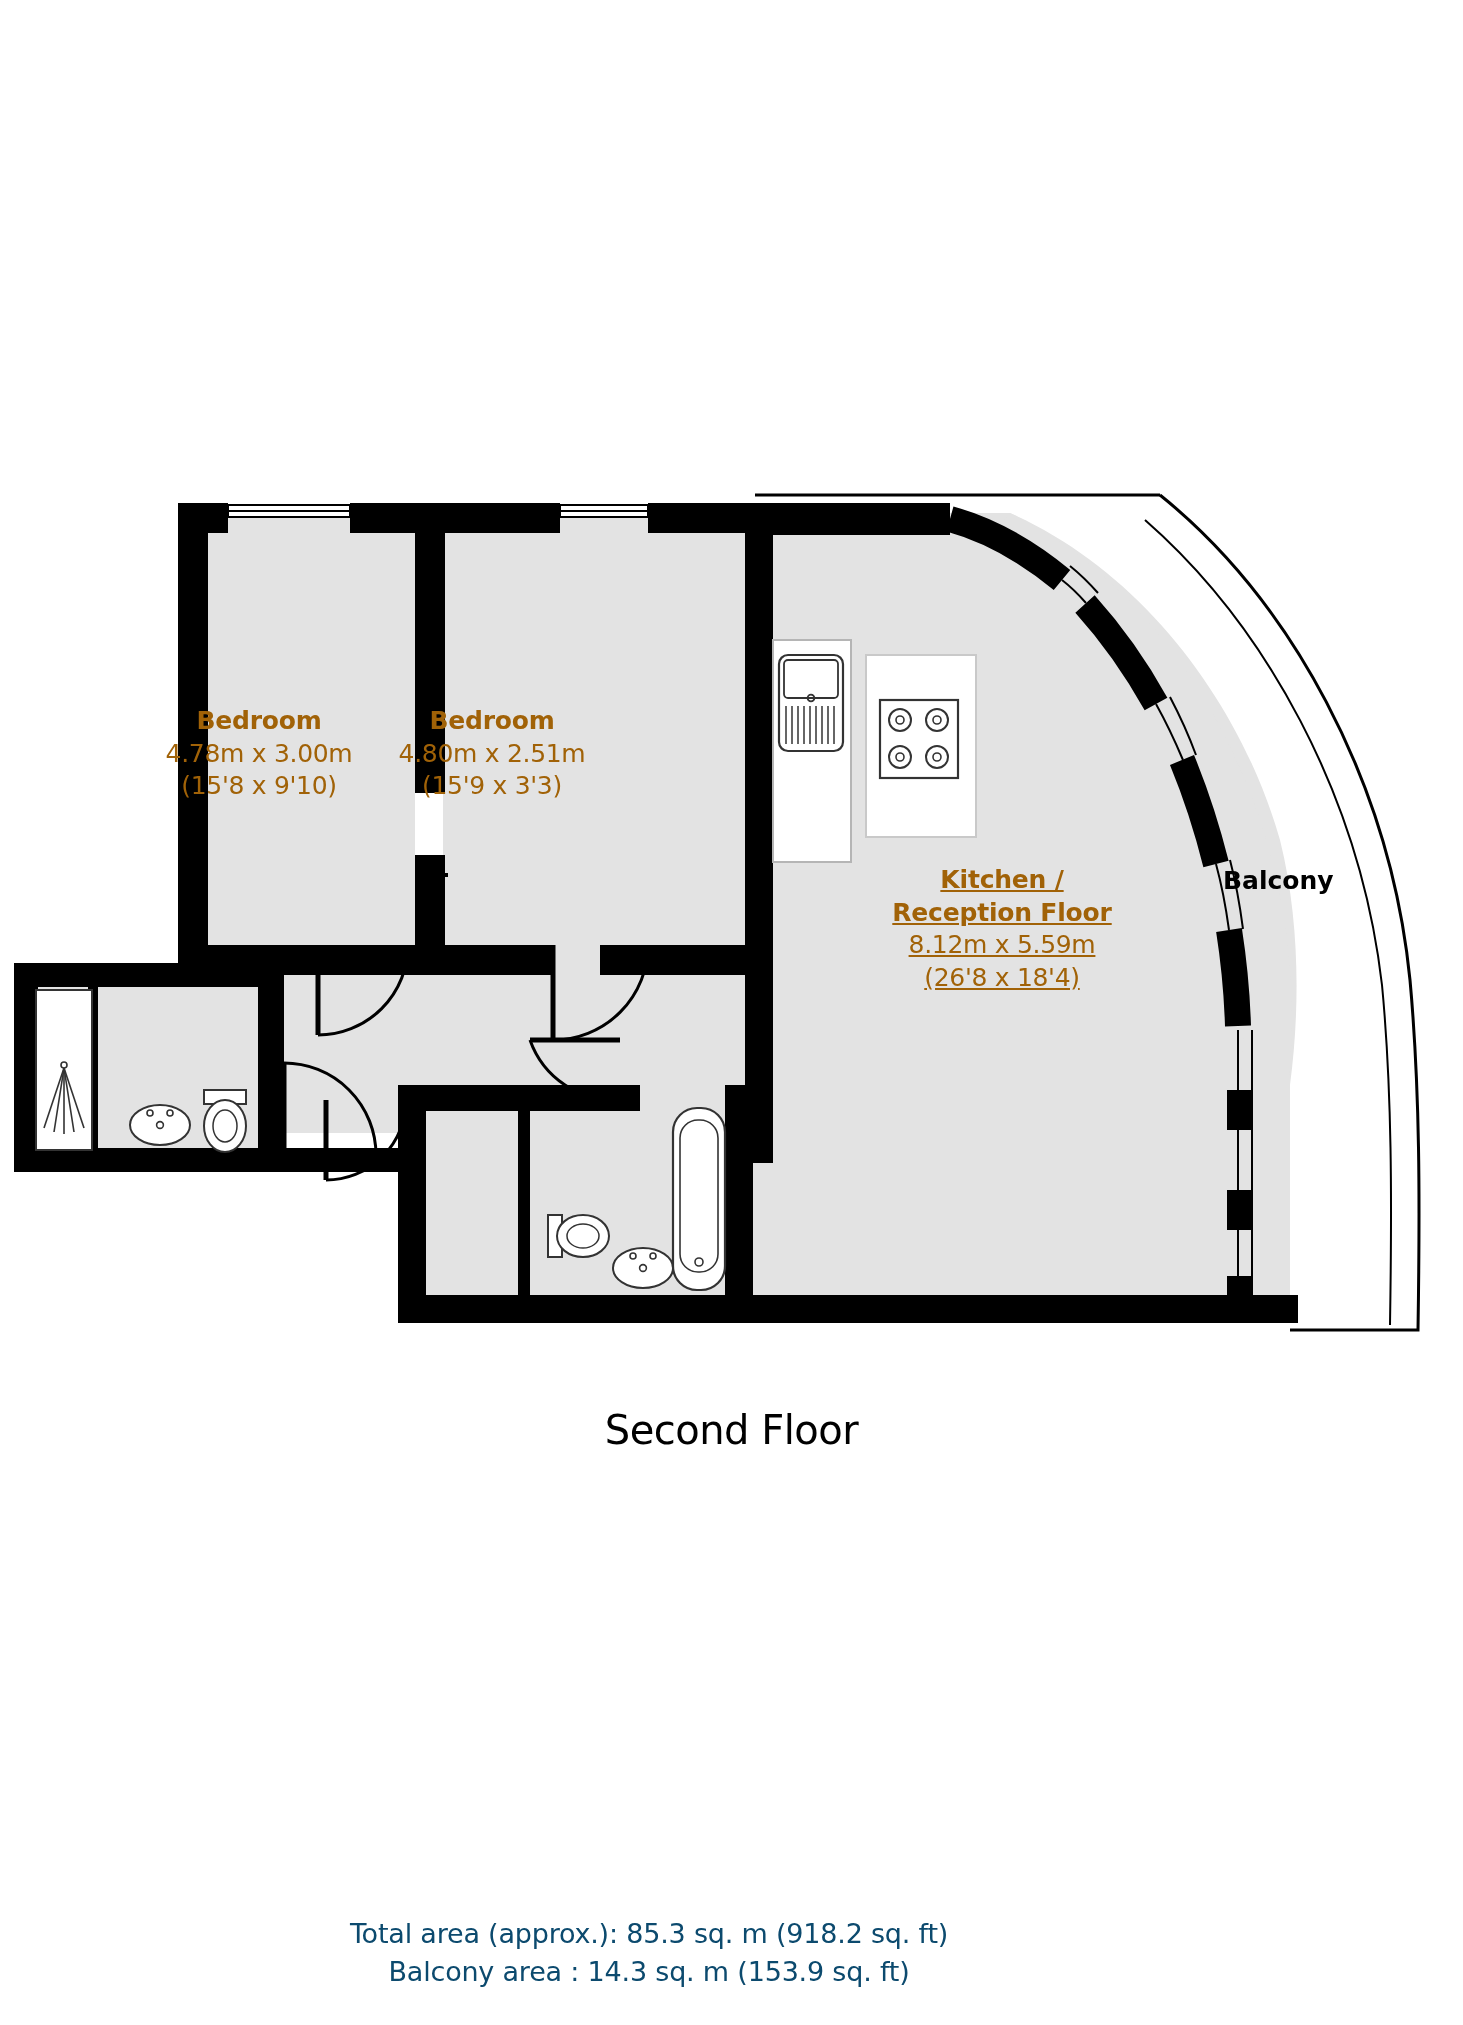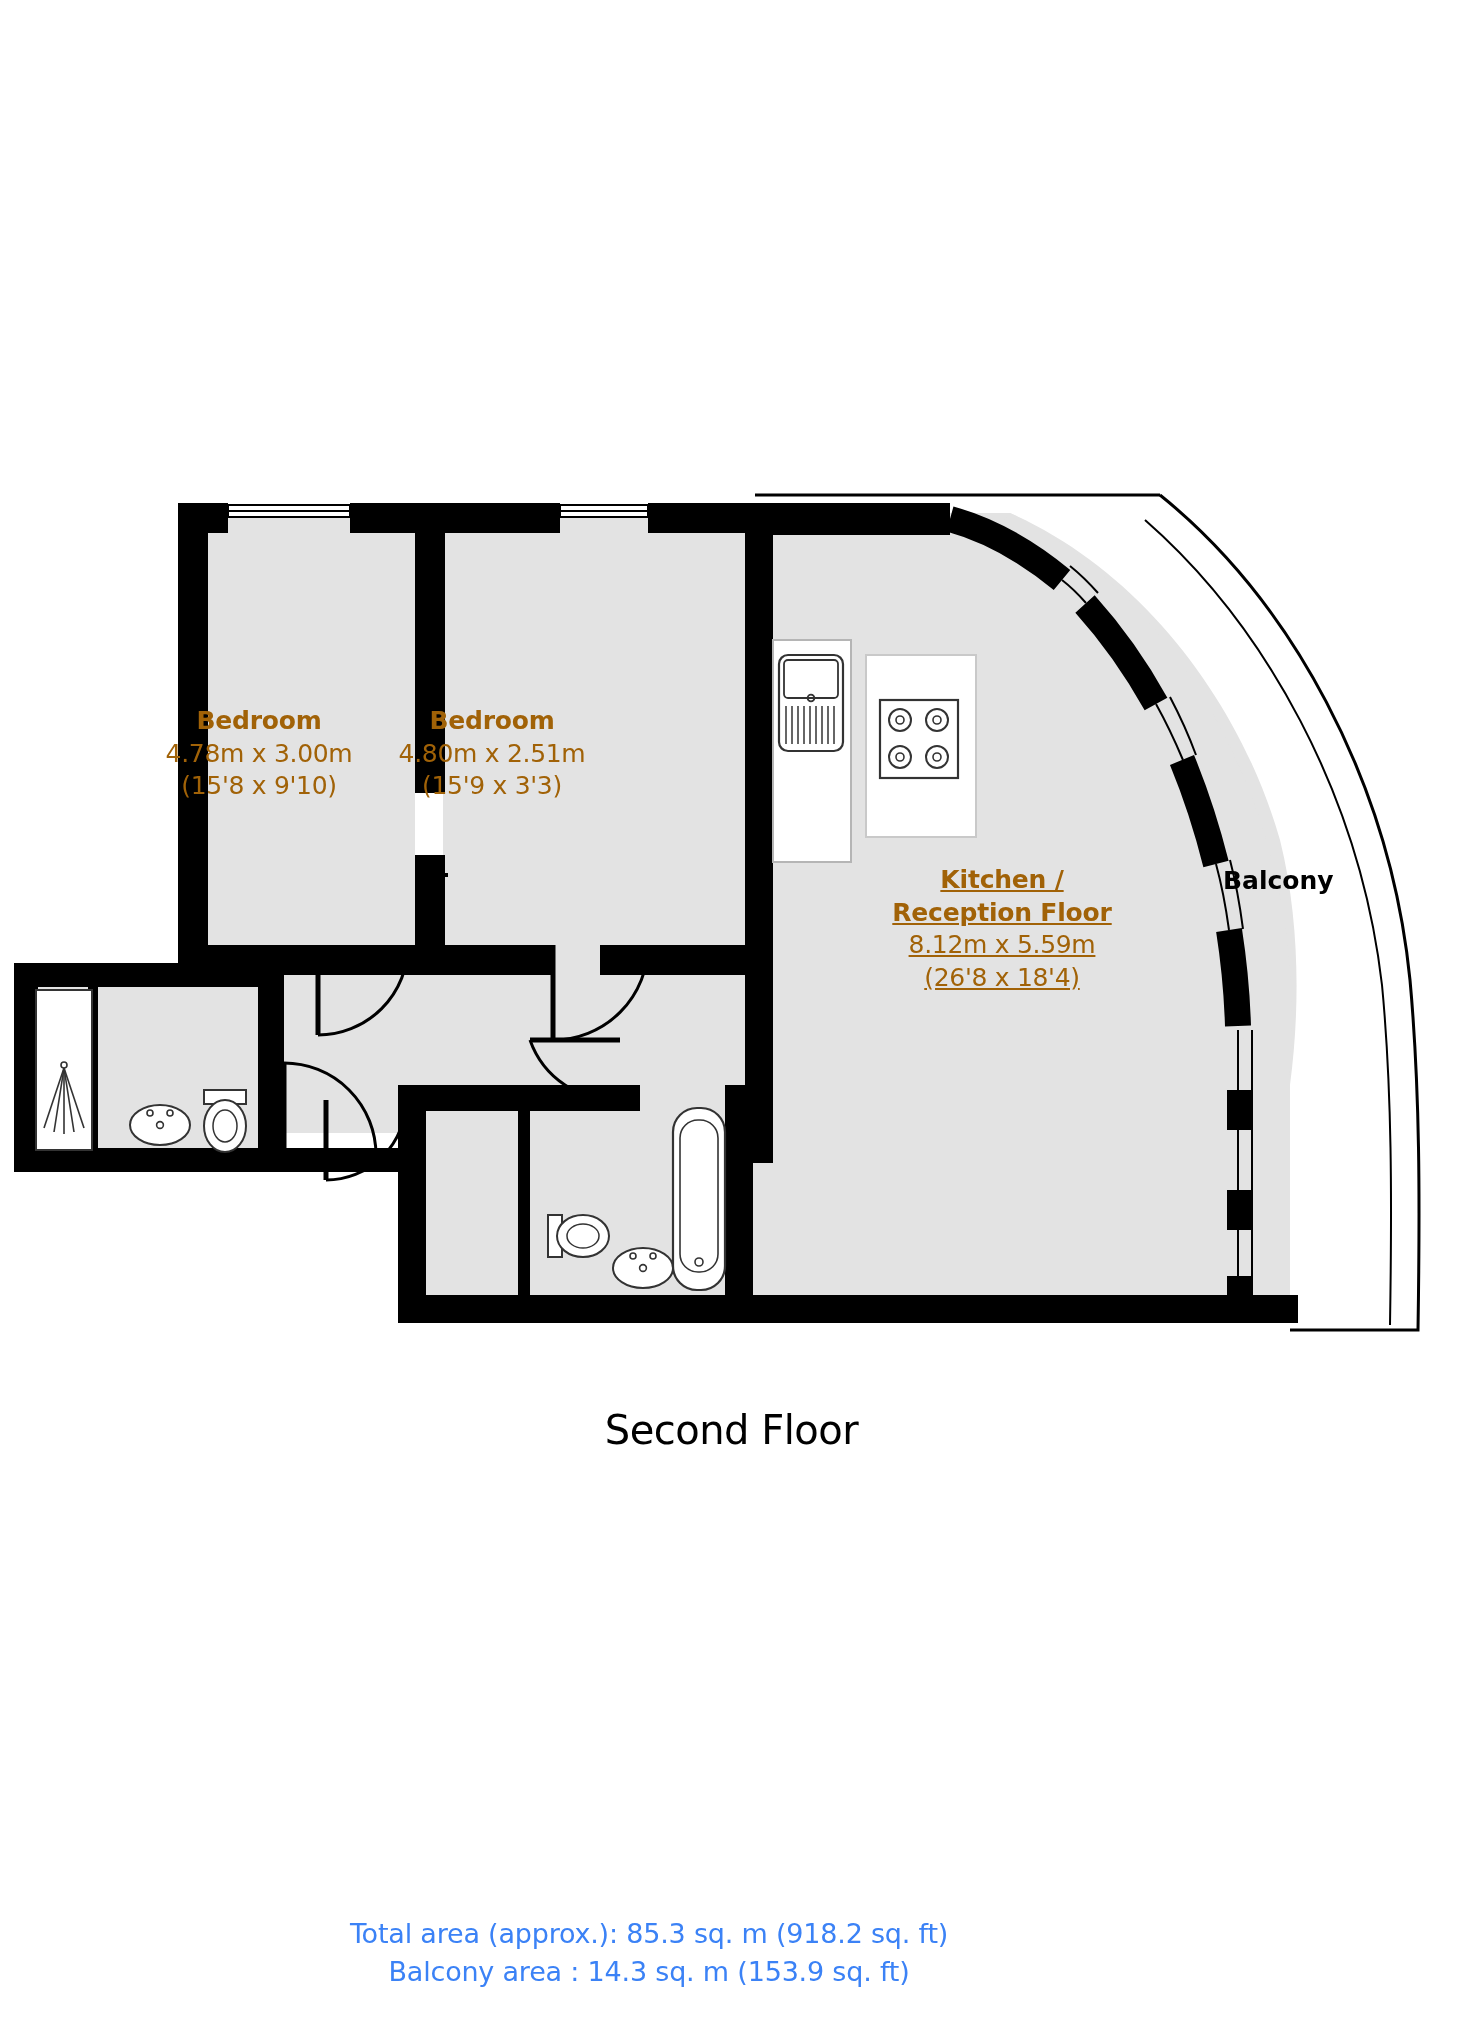--- a/index.html
+++ b/index.html
@@ -66,21 +66,21 @@
     color: #000;
     letter-spacing: -0.5px;
     margin-top: 12px;
   }
   #area-summary {
     position: absolute;
     left: 0;
     top: 1915px;
     width: 1298px;
     text-align: center;
-    color: #3b82f6;
+    color: #0c4a6e;
   }
   #area-summary div {
     font-size: 27px;
     line-height: 1.42;
     letter-spacing: -0.2px;
   }
 </style>
 </head>
 <body>
 

